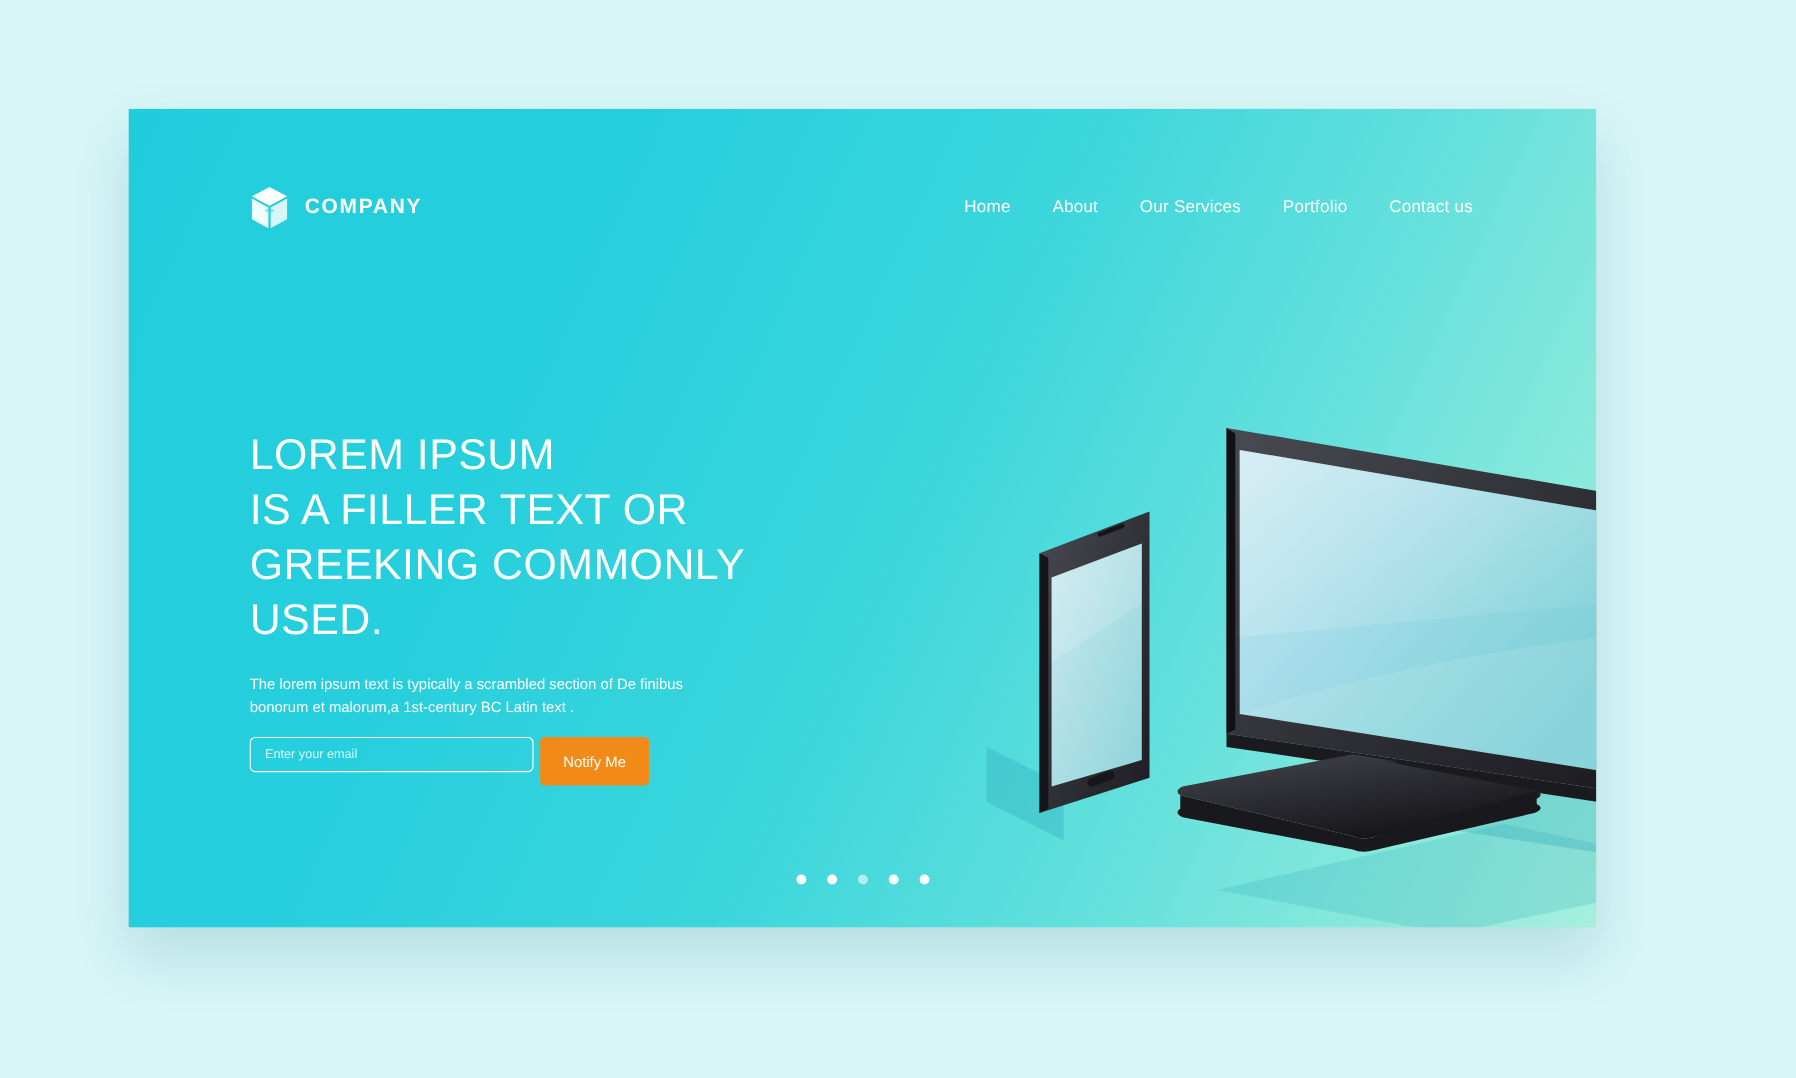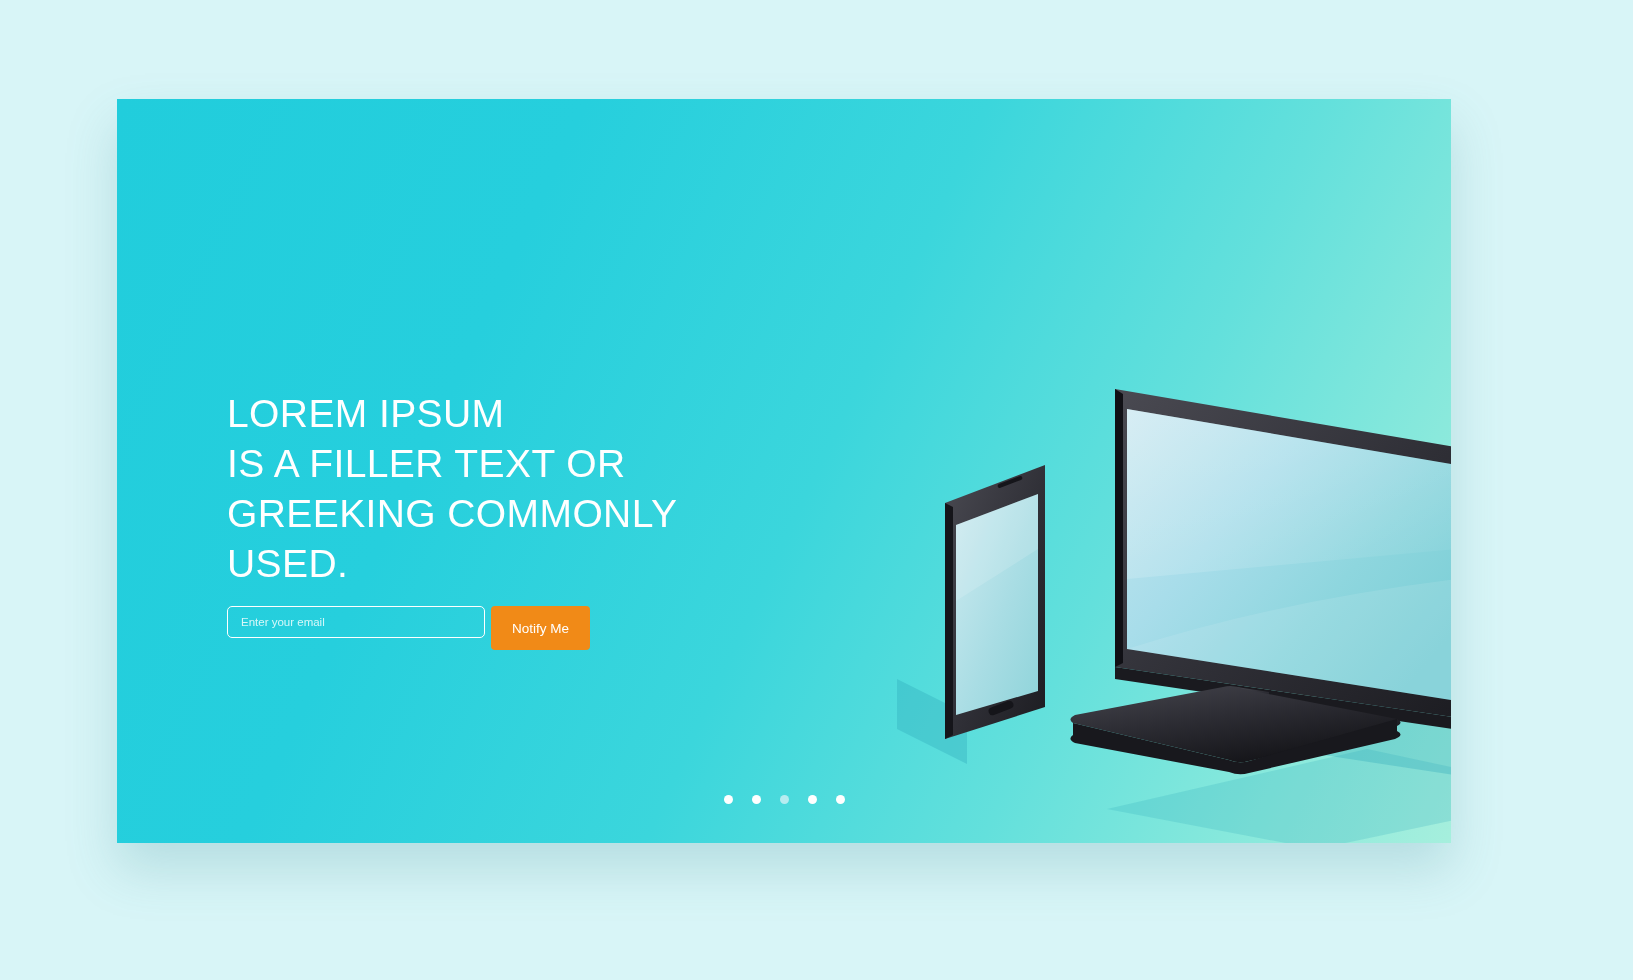--- a/index.html
+++ b/index.html
@@ -159,28 +159,53 @@
   }
   #device-illustration svg { width:100%; height:100%; display:block; }
 </style>
 </head>
 <body>
 
 <div id="stage">
 
   <div id="hero-card">
 
+    <header id="site-header">
+
+      <div id="brand">
+        <span>
+          <svg id="brand-logo" viewBox="0 0 36 40" xmlns="http://www.w3.org/2000/svg">
+            <polygon points="18,1 34,9.5 18,18 2,9.5" fill="#ffffff"></polygon>
+            <polygon points="2,11.5 17,19.6 17,38.5 2,30.4" fill="#ffffff" opacity="0.93"></polygon>
+            <polygon points="34,11.5 19,19.6 19,38.5 34,30.4" fill="#ffffff" opacity="0.82"></polygon>
+            <polygon points="18,19.8 13.2,22.4 18,25 22.8,22.4" fill="#3bd6dc" opacity="0.55"></polygon>
+          </svg>
+        </span>
+        <span id="brand-name">COMPANY</span>
+      </div>
+
+      <nav id="main-nav">
+        <a class="nav-link">Home</a>
+        <a class="nav-link">About</a>
+        <a class="nav-link">Our Services</a>
+        <a class="nav-link">Portfolio</a>
+        <a class="nav-link">Contact us</a>
+      </nav>
+
+    </header>
 
     <div id="hero-copy">
 
       <h1 id="hero-heading">LOREM IPSUM
 IS A FILLER TEXT OR
 GREEKING COMMONLY
 USED.</h1>
 
+      <p id="hero-sub">The lorem ipsum text is typically a scrambled section of De finibus
+bonorum et malorum,a 1st-century BC Latin text .</p>
 
 
       <div id="subscribe-form">
         <input id="email-input" type="text" placeholder="Enter your email" style="">
         <button id="notify-button">Notify Me</button>
       </div>
 
     </div>
 
     <div id="device-illustration">

